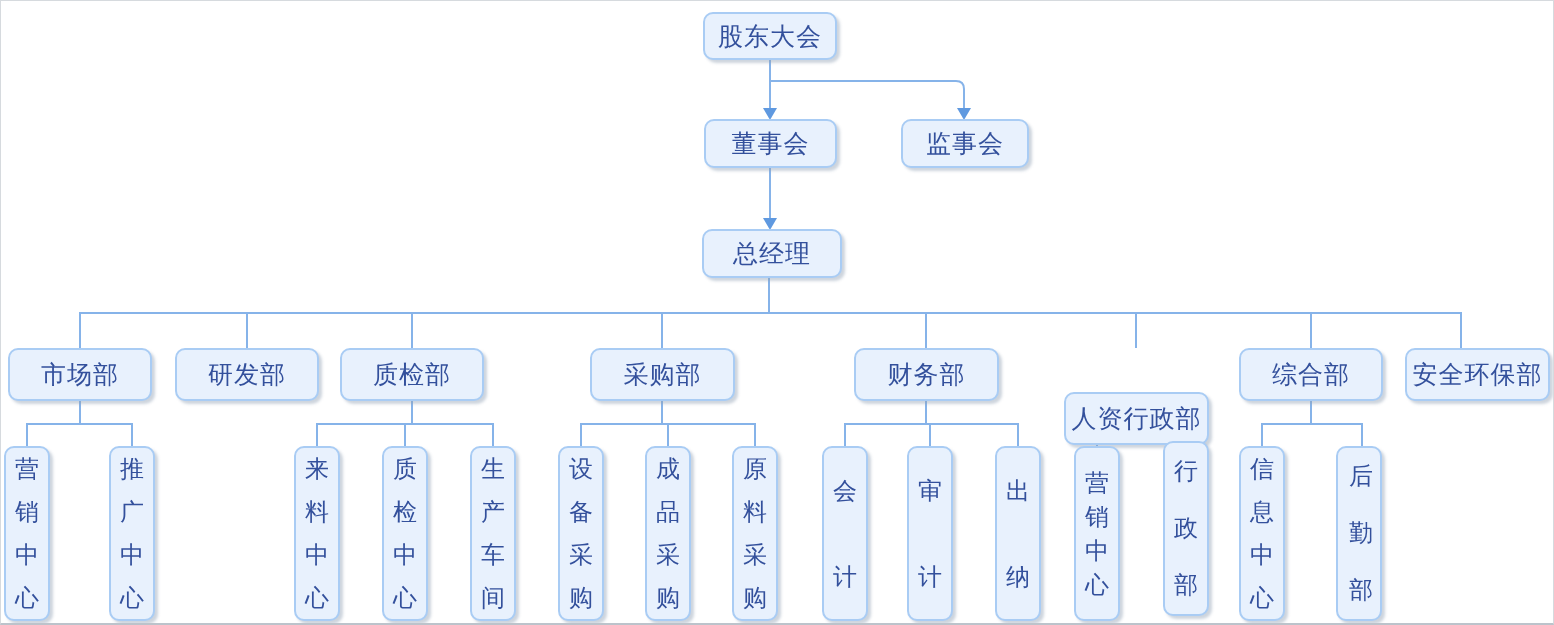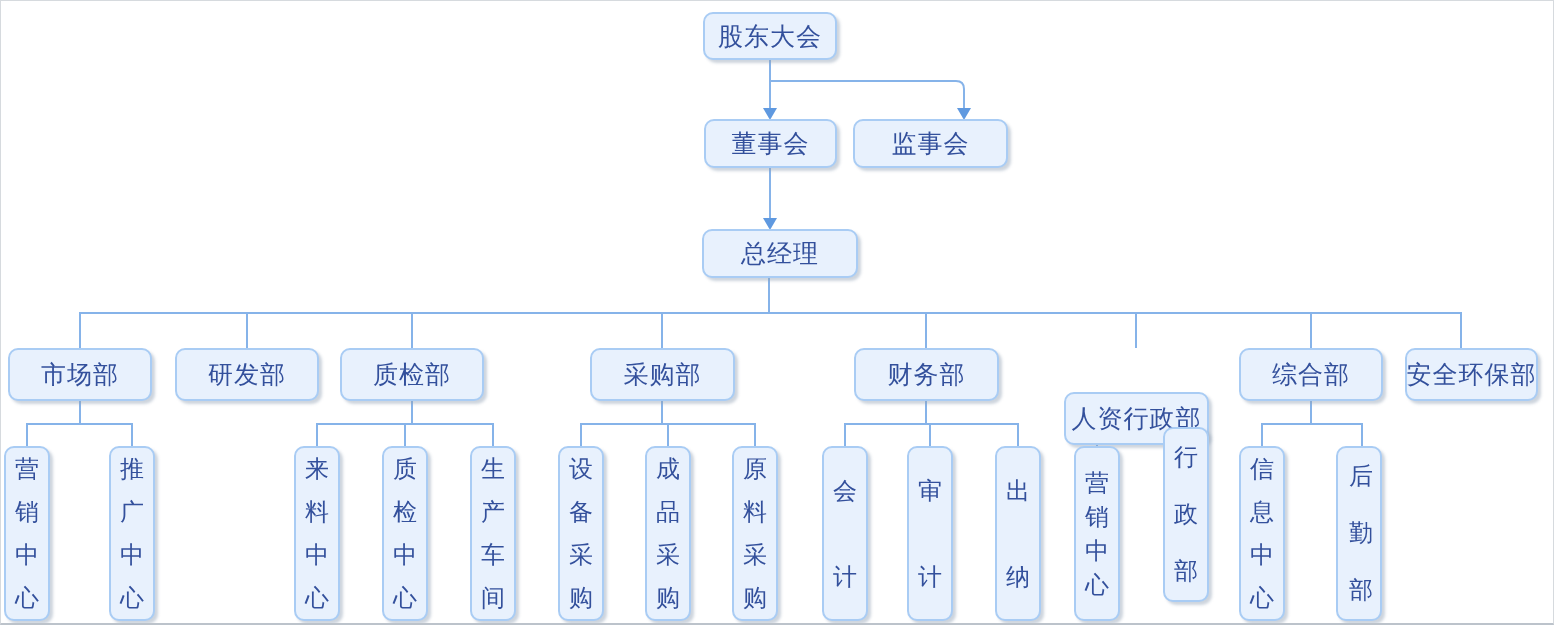--- a/index.html
+++ b/index.html
@@ -99,47 +99,47 @@
       <polygon points="762,107 776,107 769,119"></polygon>
       <polygon points="956,107 970,107 963,119"></polygon>
       <polygon points="762,217 776,217 769,229"></polygon>
     </g>
   </svg>
 
   <div class="node hnode" style="left:702px; top:11px;  width:134px; height:48px;">股东大会</div>
 
   <div class="node hnode" style="left:703px; top:118px; width:133px; height:49px;">董事会</div>
 
-  <div class="node hnode" style="left:852px; top:118px; width:155px; height:49px;">监事会</div>
+  <div class="node hnode" style="left:900px; top:118px; width:128px; height:49px;">监事会</div>
 
-  <div class="node hnode" style="left:701px; top:228px; width:156px; height:49px;">总经理</div>
+  <div class="node hnode" style="left:701px; top:228px; width:140px; height:49px;">总经理</div>
 
   <div class="node hnode" style="left:7px;    top:347px; width:144px; height:53px;">市场部</div>
   <div class="node hnode" style="left:174px;  top:347px; width:144px; height:53px;">研发部</div>
   <div class="node hnode" style="left:339px;  top:347px; width:144px; height:53px;">质检部</div>
   <div class="node hnode" style="left:589px;  top:347px; width:145px; height:53px;">采购部</div>
   <div class="node hnode" style="left:853px;  top:347px; width:145px; height:53px;">财务部</div>
   <div class="node hnode" style="left:1063px; top:347px; width:145px; height:53px;margin-top:44px;">人资行政部</div>
   <div class="node hnode" style="left:1238px; top:347px; width:144px; height:53px;">综合部</div>
-  <div class="node hnode" style="left:1404px; top:347px; width:133px; height:53px;">安全环保部</div>
+  <div class="node hnode" style="left:1404px; top:347px; width:145px; height:53px;">安全环保部</div>
 
   <div class="node vnode chars-4" style="left:3px;    top:445px;">营销中心</div>
   <div class="node vnode chars-4" style="left:108px;  top:445px;">推广中心</div>
 
   <div class="node vnode chars-4" style="left:293px;  top:445px;">来料中心</div>
   <div class="node vnode chars-4" style="left:381px;  top:445px;">质检中心</div>
   <div class="node vnode chars-4" style="left:469px;  top:445px;">生产车间</div>
 
   <div class="node vnode chars-4" style="left:557px;  top:445px;">设备采购</div>
   <div class="node vnode chars-4" style="left:644px;  top:445px;">成品采购</div>
   <div class="node vnode chars-4" style="left:731px;  top:445px;">原料采购</div>
 
   <div class="node vnode chars-2" style="left:821px;  top:445px;">会计</div>
   <div class="node vnode chars-2" style="left:906px;  top:445px;">审计</div>
   <div class="node vnode chars-2" style="left:994px;  top:445px;">出纳</div>
 
   <div class="node vnode chars-5" style="left:1073px; top:445px;">营销中心</div>
-  <div class="node vnode chars-3" style="left:1162px; top:426px;">行政部</div>
+  <div class="node vnode chars-3" style="left:1162px; top:440px;">行政部</div>
 
   <div class="node vnode chars-4" style="left:1238px; top:445px;">信息中心</div>
   <div class="node vnode chars-3" style="left:1335px; top:445px;padding-left:12px;">后勤部</div>
 
 </div>
 
 </body></html>

